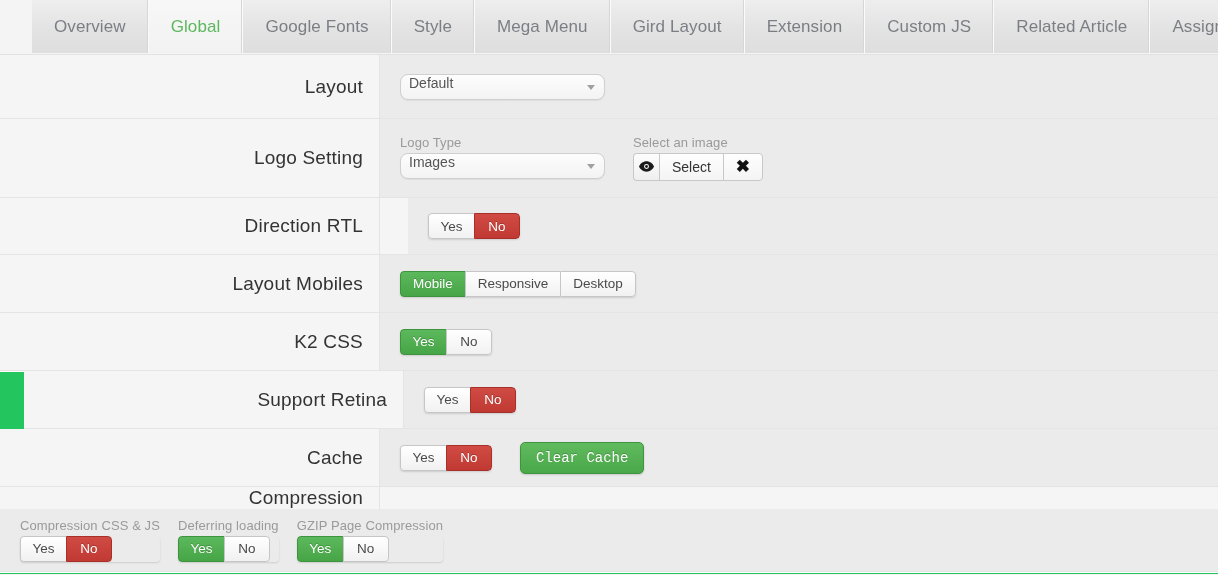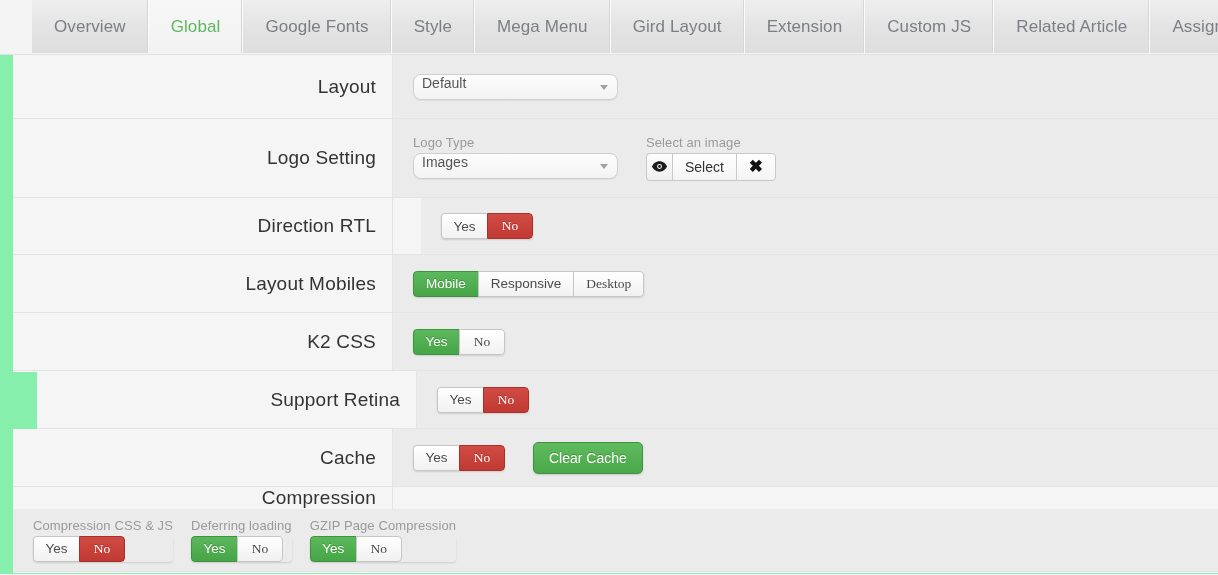--- a/index.html
+++ b/index.html
@@ -53,23 +53,22 @@
   }
   .tab-spacer {
     flex: 1 1 auto;
     background: #f4f4f4;
     border-bottom: 1px solid transparent;
   }
 
   
   .form-wrap {
     height: 519px;
-    background: #86efac;
-    box-sizing: border-box;
-    padding-left: 13px;
+    background: #22c55e;
+    box-sizing: border-box;
   }
   .row {
     display: flex;
     align-items: stretch;
     border-bottom: 1px solid #e4e4e4;
     box-shadow: 0 1px 0 #fdfdfd;
     background: #f5f5f5;
     box-sizing: border-box;
   }
   .row-label {
@@ -216,21 +215,21 @@
     justify-content: center;
     font-size: 13.5px;
     border: 1px solid #c6c6c6;
     border-right: none;
     background: linear-gradient(to bottom, #ffffff 0%, #f1f1f1 100%);
     color: #4a4a4a;
     cursor: pointer;
     user-select: none;
     white-space: nowrap;
   }
-  .bg-btn:last-child { border-right: 1px solid #c6c6c6; font-family: Liberation Serif, serif; }
+  .bg-btn:last-child { border-right: 1px solid #c6c6c6; }
   .btn-group .bg-btn:first-child { border-radius: 4px 0 0 4px; }
   .btn-group .bg-btn:last-child  { border-radius: 0 4px 4px 0; }
 
   .bg-btn.on-red {
     background: linear-gradient(to bottom, #d04b44 0%, #c03a33 100%);
     border-color: #a83029;
     color: #fff;
     text-shadow: 0 -1px 0 rgba(0,0,0,.25);
   }
   .bg-btn.on-green {
@@ -252,20 +251,21 @@
     justify-content: center;
     background: linear-gradient(to bottom, #60bb5e 0%, #4aa849 100%);
     border: 1px solid #419341;
     border-radius: 5px;
     color: #fff;
     font-size: 14px;
     text-shadow: 0 -1px 0 rgba(0,0,0,.2);
     box-shadow: 0 1px 2px rgba(0,0,0,.15);
     cursor: pointer;
     user-select: none;
+    font-family: Liberation Mono, monospace;
   }
 
   
   .stack { display: flex; flex-direction: column; }
   .compress-holder { display: flex; align-items: flex-start; }
   .compress-holder .stack + .stack { margin-left: 18px; }
   .logo-holder .stack + .stack { margin-left: 28px; }
 </style>
 </head>
 <body>

